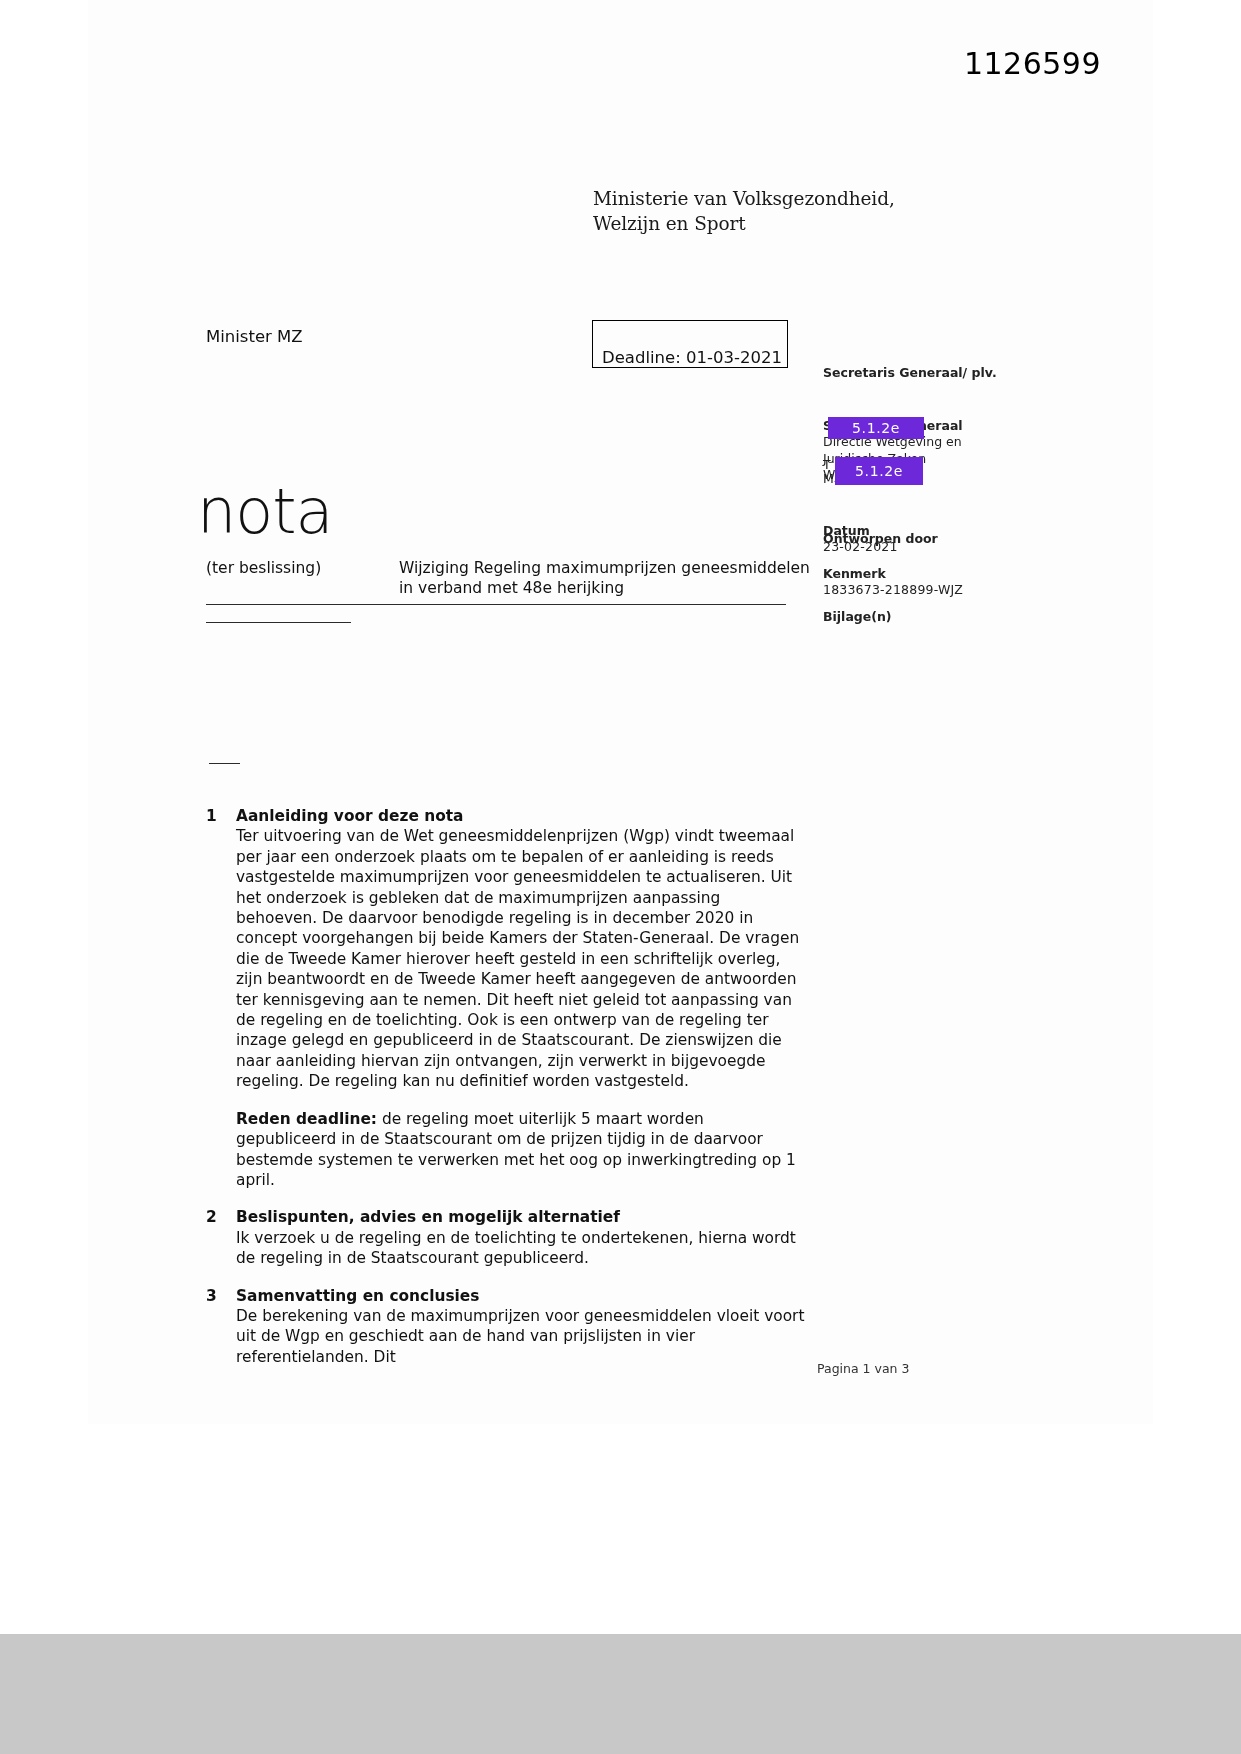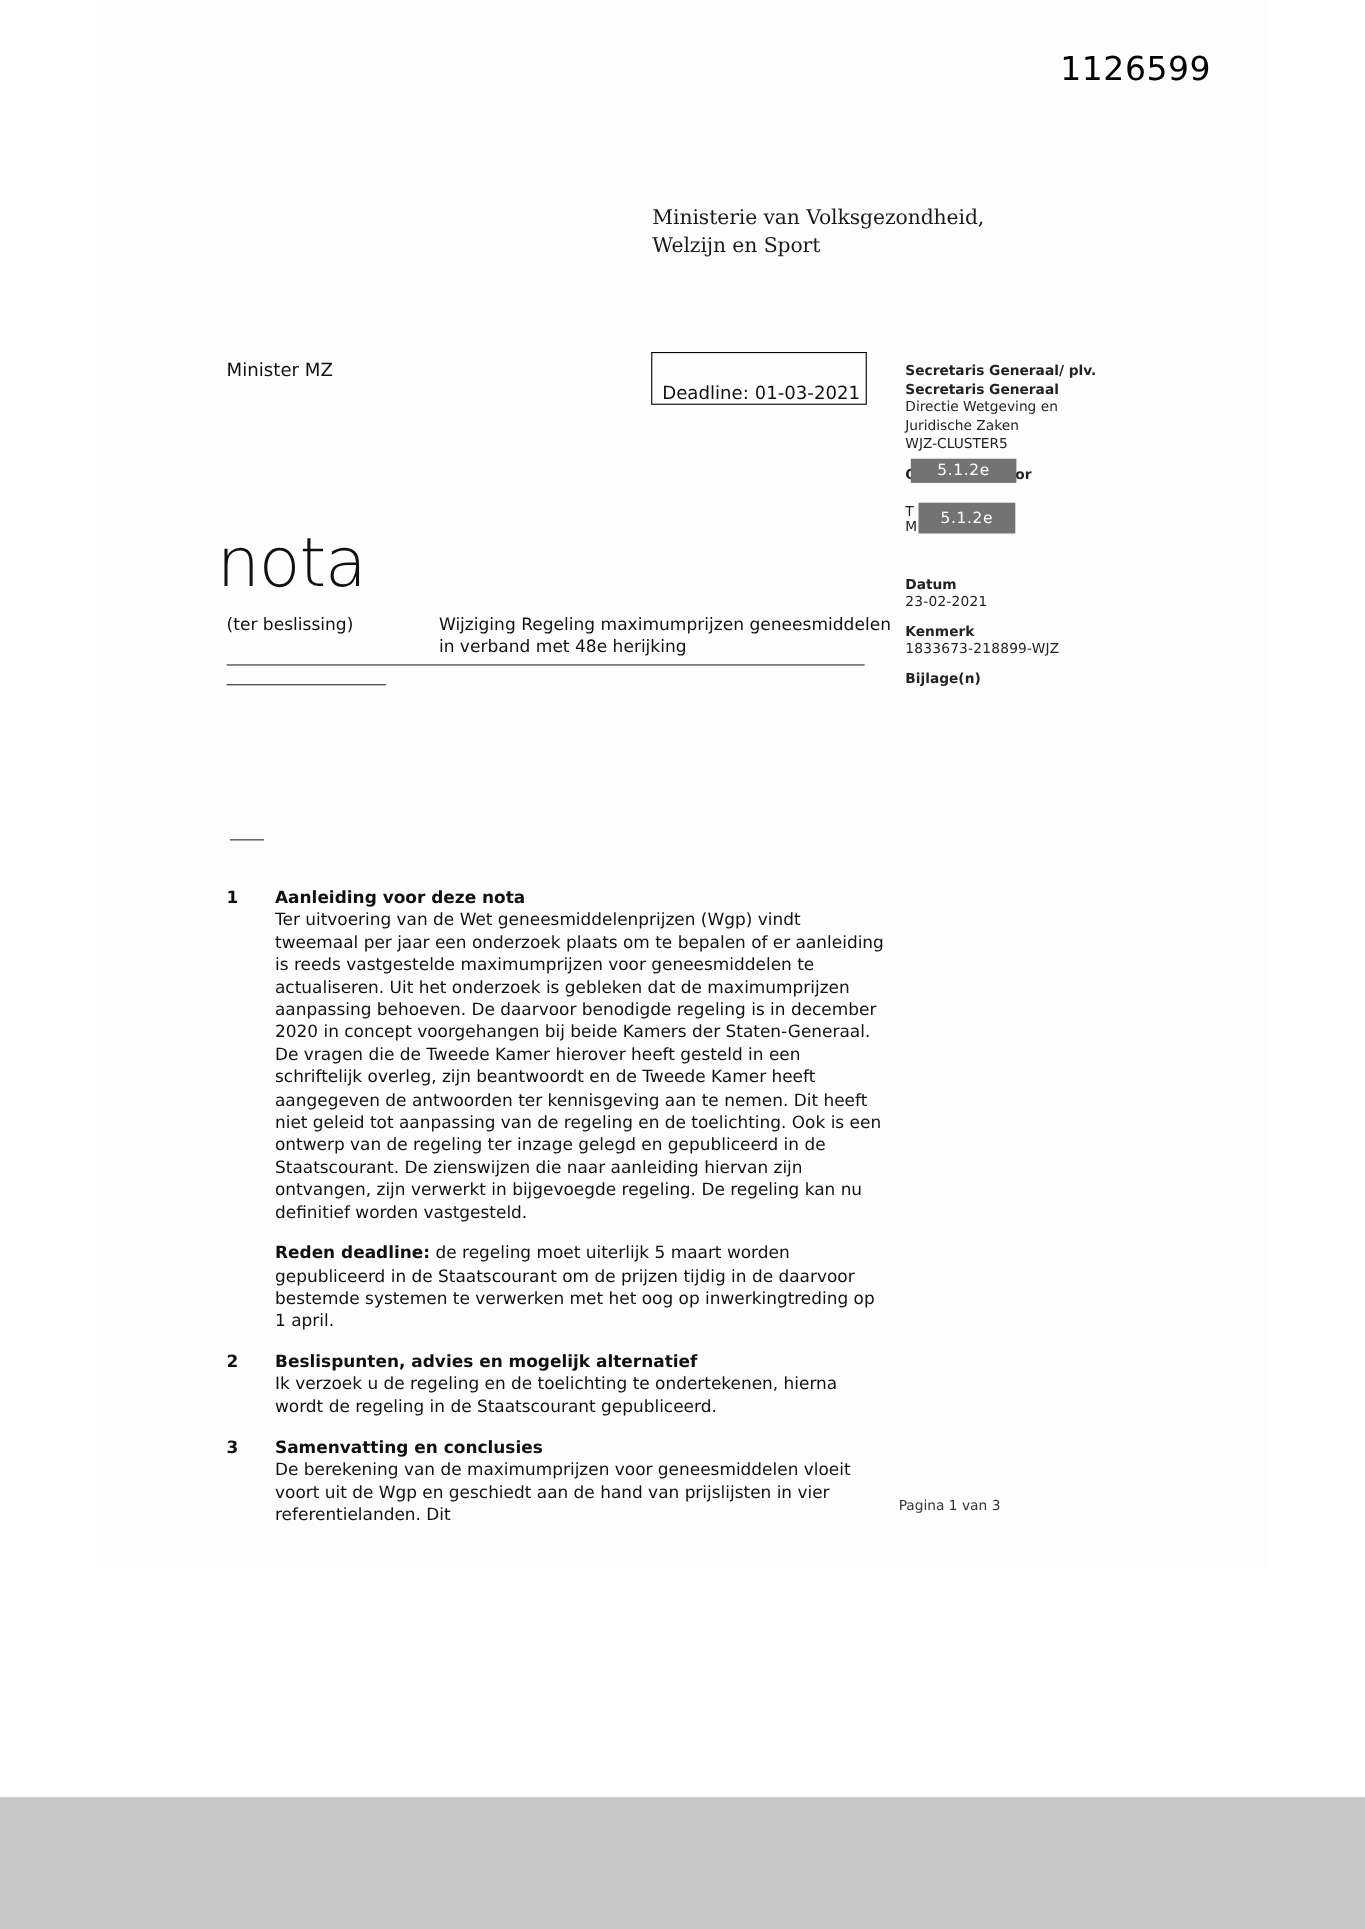--- a/index.html
+++ b/index.html
@@ -77,25 +77,25 @@
 
   .sidebar {
     position: absolute;
     left: 823px;
     top: 329px;
     width: 210px;
     font-size: 12.5px;
     line-height: 16.5px;
     color: #222;
   }
-  .sb-strong { font-weight: bold; }
+  .sb-strong { font-weight: bold; margin-top: 36px; }
   .sb-gap { height: 11px; }
 
   .redact {
-    background: #737373;
+    background: #6d28d9;
     color: #ffffff;
     display: inline-block;
     text-align: center;
     font-size: 14px;
     letter-spacing: 0.6px;
   }
   .redact-1 {
     position: absolute;
     left: 828px;
     top: 417px;
@@ -203,21 +203,21 @@
     position: relative;
     margin-bottom: 17px;
   }
   .sec-num {
     position: absolute;
     left: 0;
     top: 0;
     font-weight: bold;
   }
   .sec-body {
-    margin-left: 44px;
+    margin-left: 30px;
   }
   .sec-head {
     font-weight: bold;
   }
   .sec-para {
     margin: 0;
   }
   .sec-para + .sec-para {
     margin-top: 17px;
   }

